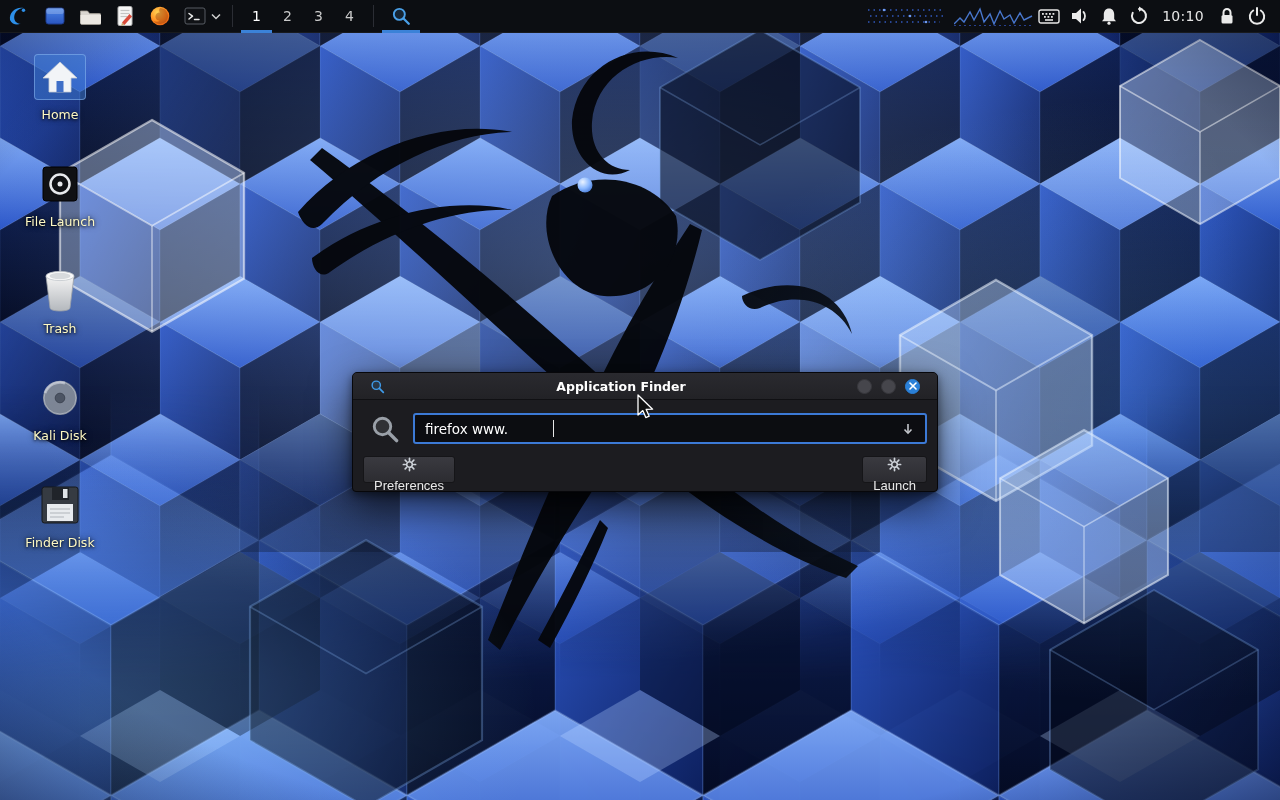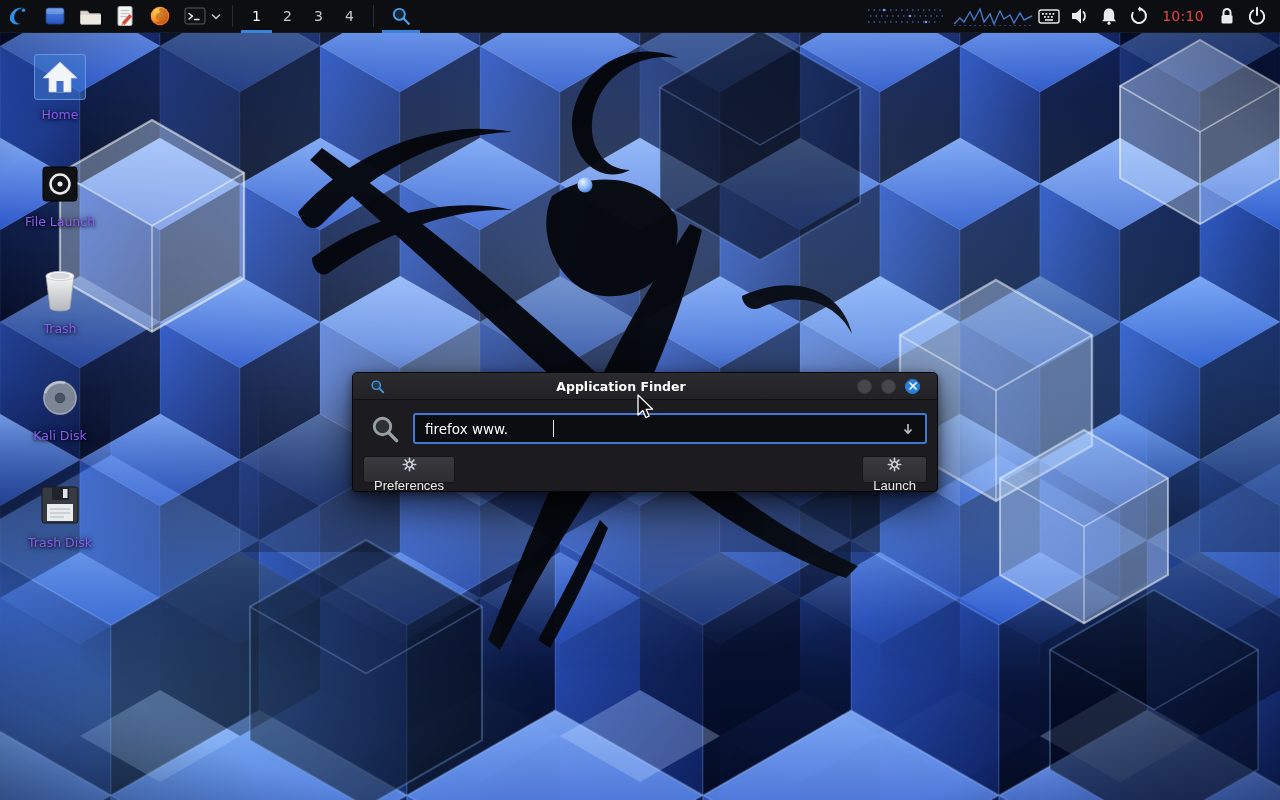--- a/index.html
+++ b/index.html
@@ -33,37 +33,37 @@
     font-size:14px; color:#c9c9c9; border-bottom:3px solid transparent; padding-top:3px;
   }
   .ws.active { color:#ffffff; border-bottom-color:#3b82d8; }
   .taskbar-item {
     display:flex; align-items:center; justify-content:center;
     width:38px; height:33px; border-bottom:3px solid #3b82d8; padding-top:3px;
   }
   .viz-group { display:flex; align-items:center; gap:8px; margin-left:auto; }
   .tray { display:flex; align-items:center; }
   .tray .ticon { display:flex; align-items:center; justify-content:center; width:30px; height:33px; }
-  .clock { font-size:14px; color:#ef4444; padding:0 8px; letter-spacing:0.3px; }
+  .clock { font-size:14px; color:#e5e5e5; padding:0 8px; letter-spacing:0.3px; }
   .panel-end-pad { width:8px; }
 
   
   .desk-icon {
     position:absolute; left:12px; width:96px; text-align:center; z-index:10; cursor:pointer;
   }
   .ico-box {
     width:52px; height:46px; margin:0 auto; display:flex; align-items:center; justify-content:center;
     border-radius:4px;
   }
   .ico-box.selected {
     background:rgba(62,124,212,0.50);
     border:1px solid rgba(140,184,240,0.55);
   }
   .desk-label {
-    margin-top:7px; font-size:12.5px; color:#8b5cf6;
+    margin-top:7px; font-size:12.5px; color:#fef9c3;
     text-shadow:0 1px 3px rgba(0,0,0,0.95), 0 0 6px rgba(0,0,0,0.7);
   }
 
   
   .dialog {
     position:absolute; left:352px; top:372px; width:586px; z-index:100;
     background:#1c1c20;
     border:1px solid #07070a;
     border-radius:5px 5px 4px 4px;
     box-shadow:0 16px 40px rgba(0,0,0,0.65), 0 3px 10px rgba(0,0,0,0.5);
@@ -473,21 +473,21 @@
       <rect x="12" y="2" width="17" height="13" fill="#20242a"></rect>
       <rect x="23" y="4" width="4.5" height="9" fill="#dfe3e8"></rect>
       <rect x="7" y="19" width="26" height="17" fill="#e8ebee"></rect>
       <g stroke="#b9bec4" stroke-width="1.2">
           <line x1="10" y1="24" x2="30" y2="24"></line>
           <line x1="10" y1="28" x2="30" y2="28"></line>
           <line x1="10" y1="32" x2="24" y2="32"></line>
         </g>
     </svg>
   </div>
-  <div class="desk-label">Trash Disk</div>
+  <div class="desk-label">Finder Disk</div>
 </div>
 
 <div class="dialog">
   <div class="titlebar">
     <span class="title-icon" style="color:#3f9ae8">
       <svg width="15" height="15" viewBox="0 0 24 24">
           <use href="#mag"></use>
         </svg>
     </span>
     <span class="title-text">Application Finder</span>

